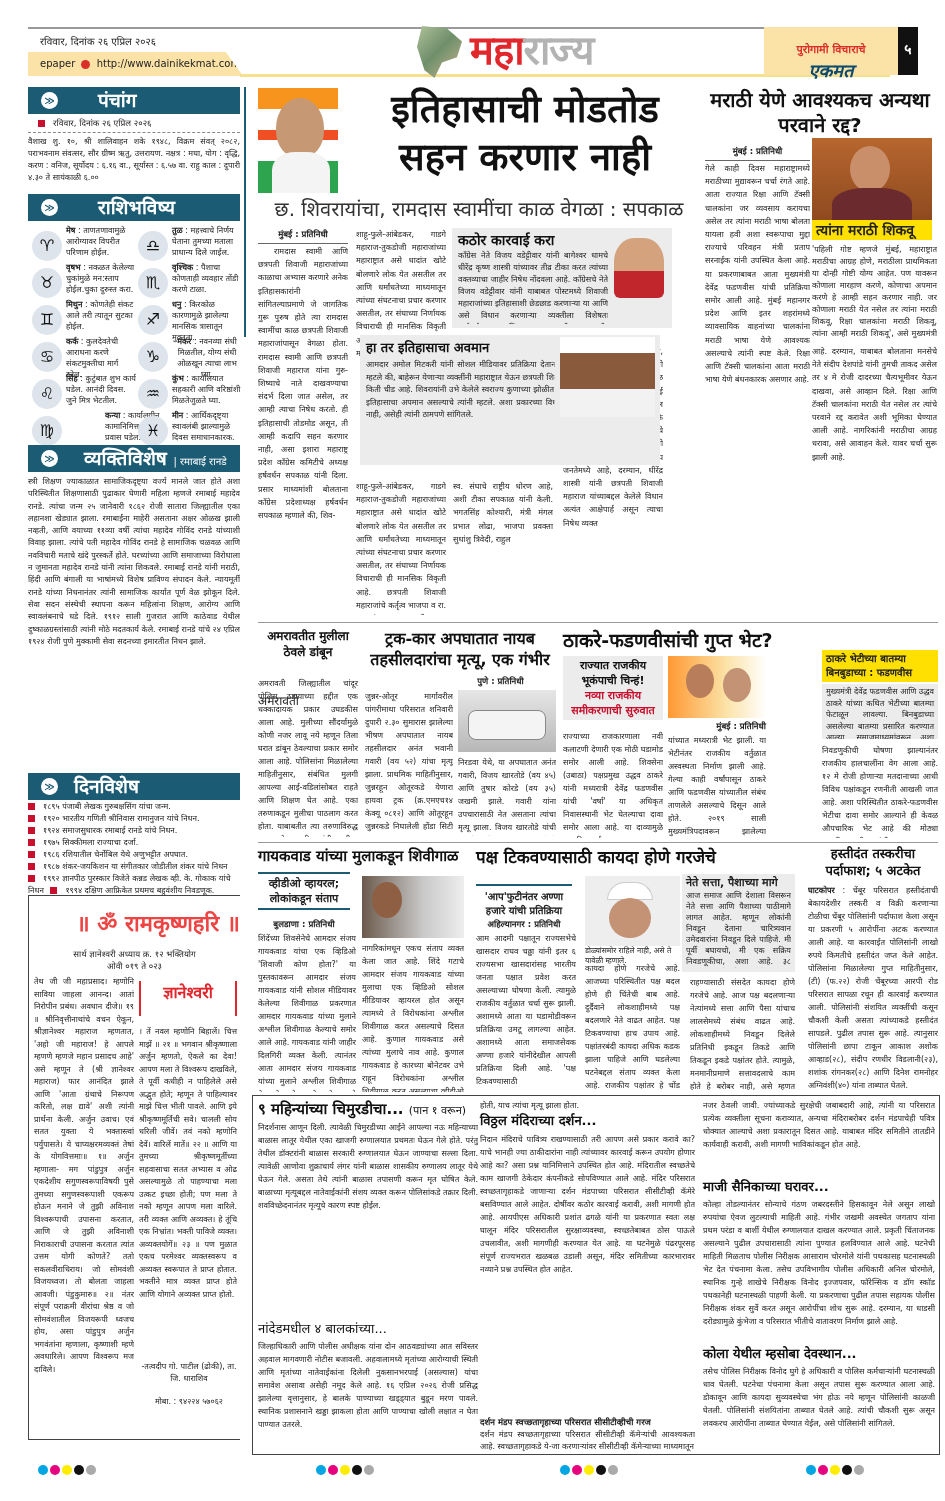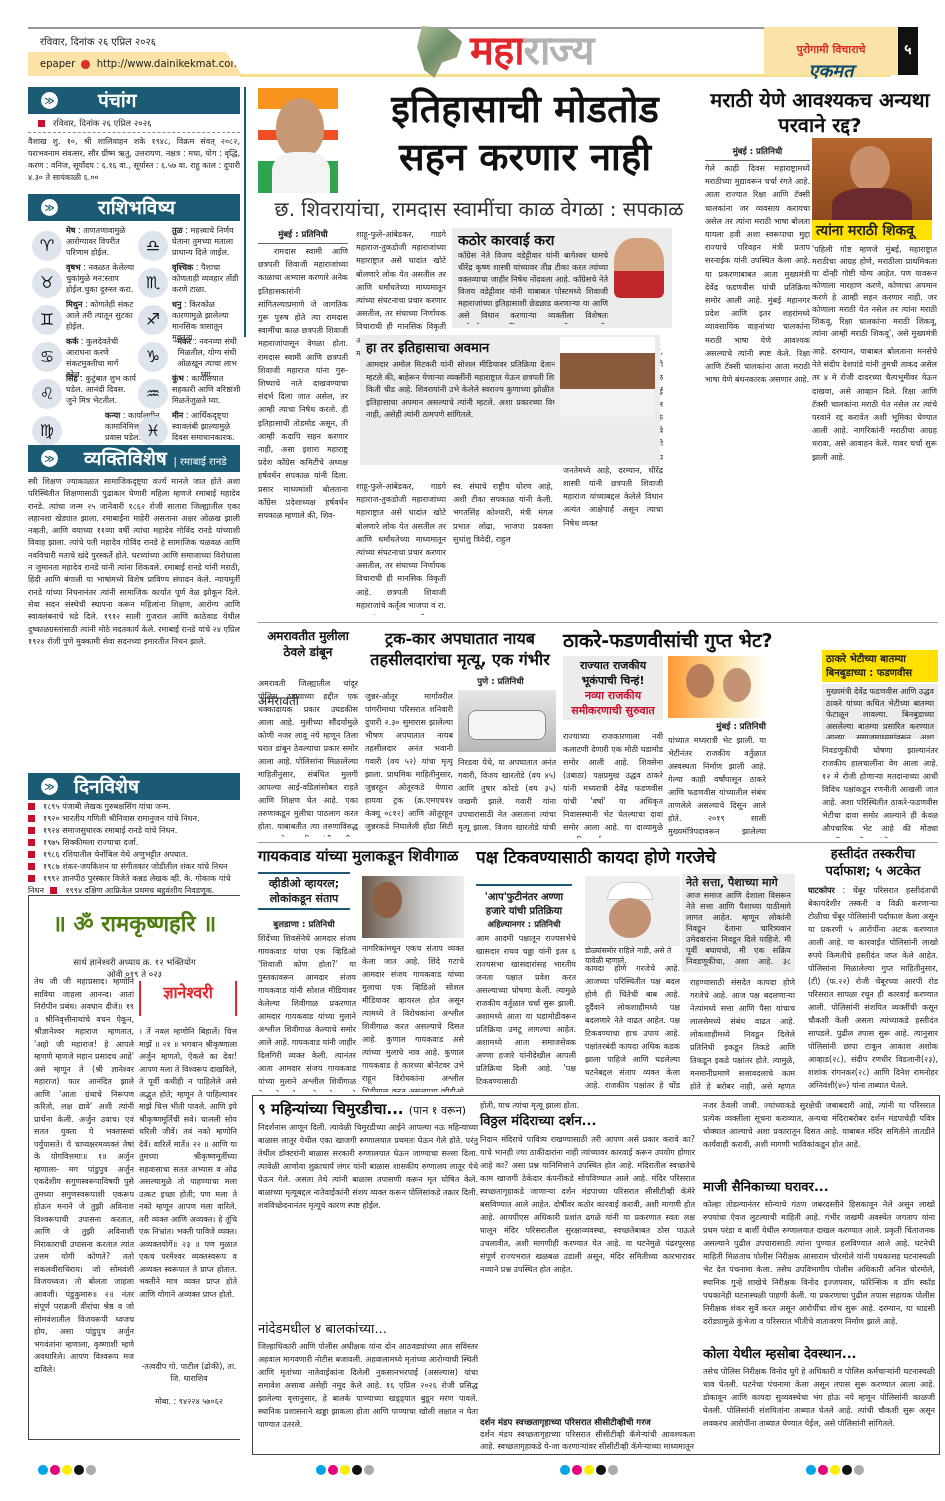--- a/index.html
+++ b/index.html
@@ -132,22 +132,22 @@
   <div><span class="bullet"></span><span>१८९५ पंजाबी लेखक गुरुबक्षसिंग यांचा जन्म.</span></div>
   <div><span class="bullet"></span><span>१९२० भारतीय गणिती श्रीनिवास रामानुजन यांचे निधन.</span></div>
   <div><span class="bullet"></span><span>१९२४ समाजसुधारक रमाबाई रानडे यांचे निधन.</span></div>
   <div><span class="bullet"></span><span>१९७५ सिक्कीमला राज्याचा दर्जा.</span></div>
   <div><span class="bullet"></span><span>१९८६ रशियातील चेर्नोबिल येथे अणुभट्टीत अपघात.</span></div>
   <div><span class="bullet"></span><span>१९८७ शंकर-जयकिशन या संगीतकार जोडीतील शंकर यांचे निधन</span></div>
   <div><span class="bullet"></span><span>१९९२ ज्ञानपीठ पुरस्कार विजेते कन्नड लेखक व्ही. के. गोकाक यांचे निधन</span> <span class="bullet" style="margin-left:4px"></span><span>१९९४ दक्षिण आफ्रिकेत प्रथमच बहुवंशीय निवडणूक.</span></div>
 </div>
 
 <div class="abs" style="left:28px;top:895px;width:212px;height:545px;border:1px solid #444;border-right:none">
-  <div style="text-align:center;font-size:22px;font-weight:bold;margin-top:12px;color:#4d7c0f">॥ ॐ रामकृष्णहरि ॥</div>
-  <div style="text-align:center;font-size:8.5px;margin-top:16px">सार्थ ज्ञानेश्वरी अध्याय क्र. १२ भक्तियोग</div>
+  <div style="text-align:right;font-size:22px;font-weight:bold;margin-top:12px;color:#ef4444">॥ ॐ रामकृष्णहरि ॥</div>
+  <div style="text-align:center;font-size:8.5px;margin-top:8px">सार्थ ज्ञानेश्वरी अध्याय क्र. १२ भक्तियोग</div>
   <div style="text-align:center;font-size:8.5px">ओवी ०१९ ते ०२३</div>
   <div class="col-txt" style="position:absolute;left:5px;top:80px;width:100px;height:455px;overflow:hidden;line-height:12.5px">तेथ जी जी महाप्रसाद। म्हणोनि साविया जाहला आनन्द। आतां निरोपीन प्रबंध। अवधान दीजे॥ १९ ॥ श्रीनिवृत्तीनाथांचे वचन ऐकून, श्रीज्ञानेश्वर महाराज म्हणतात, 'अहो जी महाराज! हे आपले म्हणणे म्हणजे महान प्रसादच आहे' असे म्हणून ते (श्री ज्ञानेश्वर महाराज) फार आनंदित झाले आणि 'आता ग्रंथाचे निरूपण करितो, लक्ष द्यावे' अशी त्यांनी प्रार्थना केली. अर्जुन उवाच। एवं सतत युक्ता ये भक्तास्त्वां पर्युपासते। ये चाप्यक्षरमव्यक्तं तेषां के योगवित्तमाः॥ १॥ अर्जुन म्हणाला- मग पांडुपुत्र अर्जुन एकदेशीय सगुणस्वरूपाविषयी पुसे तुमच्या सगुणस्वरूपाशी एकरूप होऊन मनाने जे तुझी अविनाश विश्वरूपाची उपासना करतात, आणि जे तुझी अविनाशी निराकाराची उपासना करतात त्यांत उत्तम योगी कोणते? ततो सकलवीराधिराय। जो सोमवंशी विजयध्वज। तो बोलता जाहला आवजी। पंडुकुमारु॥ २॥ नंतर संपूर्ण पराक्रमी वीरांचा श्रेष्ठ व जो सोमवंशातील विजयरूपी ध्वजच होय, असा पांडुपुत्र अर्जुन भगवंतांना म्हणाला, कृष्णाशी म्हणे अवधारिले। आपण विश्वरूप मज दाविले।</div>
   <div style="position:absolute;left:110px;top:85px;width:98px;height:35px;text-align:center;color:#e1262c;font-size:16px;font-weight:bold;border-left:2px solid #e1262c;border-right:2px solid #e1262c">ज्ञानेश्वरी</div>
   <div class="col-txt" style="position:absolute;left:110px;top:130px;width:98px;height:330px;overflow:hidden;line-height:12.5px">। तें नवल म्हणोनि बिहालें। चित्त माझें ॥ २१ ॥ भगवान श्रीकृष्णाला अर्जुन म्हणतो, ऐकले का देवा! आपण मला ते विश्वरूप दाखविले, ते पूर्वी कधीही न पाहिलेले असे अद्भुत होते; म्हणून ते पाहिल्यावर माझे चित्त भीती पावले. आणि इये श्रीकृष्णमूर्तिची सवे। चालली सोय धरिली जीवें। तवं नको म्हणोनि देवें। वारिलें मातें॥ २२ ॥ आणि या तुमच्या श्रीकृष्णमूर्तीच्या सहवासाचा सतत अभ्यास व ओढ असल्यामुळे तो पाहण्याचा मला उत्कट इच्छा होती; पण मला ते नको म्हणून आपण मला वारिले. तरी व्यक्त आणि अव्यक्त। हे तूंचि एक निभ्रांत। भक्ती पाविजे व्यक्त। अव्यक्तयोगें॥ २३ ॥ पण मुळात एकच परमेश्वर व्यक्तस्वरूप व अव्यक्त स्वरूपात ते प्राप्त होतात. भक्तीने मात्र व्यक्त प्राप्त होते आणि योगाने अव्यक्त प्राप्त होतो.</div>
   <div style="position:absolute;left:112px;top:465px;width:96px;font-size:8px;text-align:center">-तत्वदीप गो. पाटील (ढोकी), ता. जि. धाराशिव</div>
   <div style="position:absolute;left:112px;top:500px;width:96px;font-size:8px;text-align:center">मोबा. : ९४२२४ ५७०६२</div>
 </div>
 
 <div class="vline" style="left:244px;top:87px;height:250px"></div>
 

